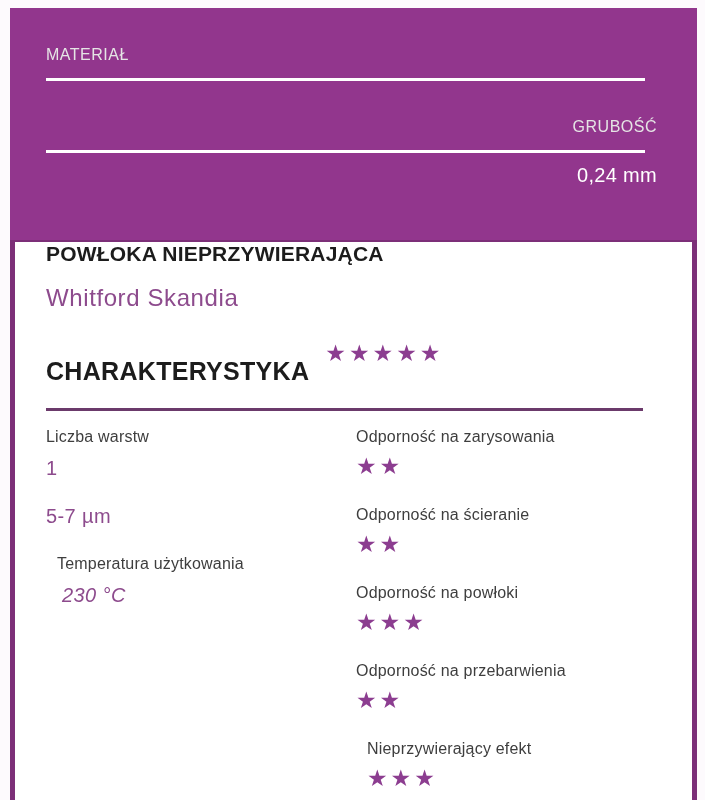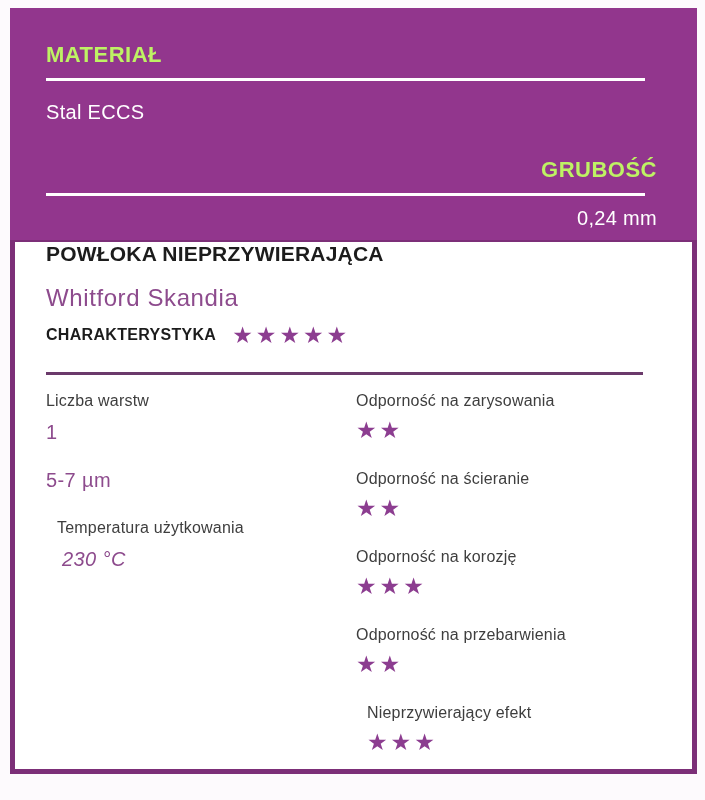--- a/index.html
+++ b/index.html
@@ -15,24 +15,24 @@
 
   
   .top-panel {
     box-sizing: border-box;
     width: 687px;
     height: 232px;
     background: #92368D;
     padding: 36px 40px 0 36px;
   }
   .field-label {
-    color: #bef264;
-    font-size: 22px;
+    color: #e5e5e5;
+    font-size: 16px;
     line-height: 22px;
-    font-weight: bold;
+    font-weight: normal;
     letter-spacing: 0.5px;
   }
   .field-rule {
     height: 3px;
     width: 599px;
     background: #ffffff;
     margin-top: 12px;
     border: none;
   }
   .field-value {
@@ -68,24 +68,25 @@
     line-height: 22px;
     letter-spacing: 0.6px;
   }
   .char-row {
     margin-top: 13px;
     display: flex;
     align-items: center;
   }
   .char-label {
     color: #1c1c1c;
-    font-size: 16px;
+    font-size: 25px;
     line-height: 26px;
     font-weight: bold;
     letter-spacing: 0.3px;
+    margin-top: 36px;
   }
   .stars {
     color: #8C3D90;
     font-size: 23px;
     line-height: 26px;
     letter-spacing: 3px;
     white-space: nowrap;
   }
   .char-row .stars { margin-left: 16px; }
   .divider {
@@ -123,21 +124,20 @@
 </style>
 </head>
 <body>
 
 <div class="spec-card">
 
   <div class="top-panel">
     <div class="field first">
       <div class="field-label">MATERIAŁ</div>
       <div class="field-rule"></div>
-      <div class="field-value first">Stal ECCS</div>
     </div>
     <div class="field second">
       <div class="field-label">GRUBOŚĆ</div>
       <div class="field-rule"></div>
       <div class="field-value second">0,24 mm</div>
     </div>
   </div>
 
   <div class="coating-card">
     <div class="card-title">POWŁOKA NIEPRZYWIERAJĄCA</div>
@@ -168,21 +168,21 @@
       <div class="col-right">
         <div class="prop">
           <div class="prop-label">Odporność na zarysowania</div>
           <span class="stars">★★</span>
         </div>
         <div class="prop">
           <div class="prop-label">Odporność na ścieranie</div>
           <span class="stars">★★</span>
         </div>
         <div class="prop">
-          <div class="prop-label">Odporność na korozję</div>
+          <div class="prop-label">Odporność na powłoki</div>
           <span class="stars">★★★</span>
         </div>
         <div class="prop">
           <div class="prop-label">Odporność na przebarwienia</div>
           <span class="stars">★★</span>
         </div>
         <div class="prop">
           <div class="prop-label">Nieprzywierający efekt</div>
           <span class="stars">★★★</span>
         </div>

